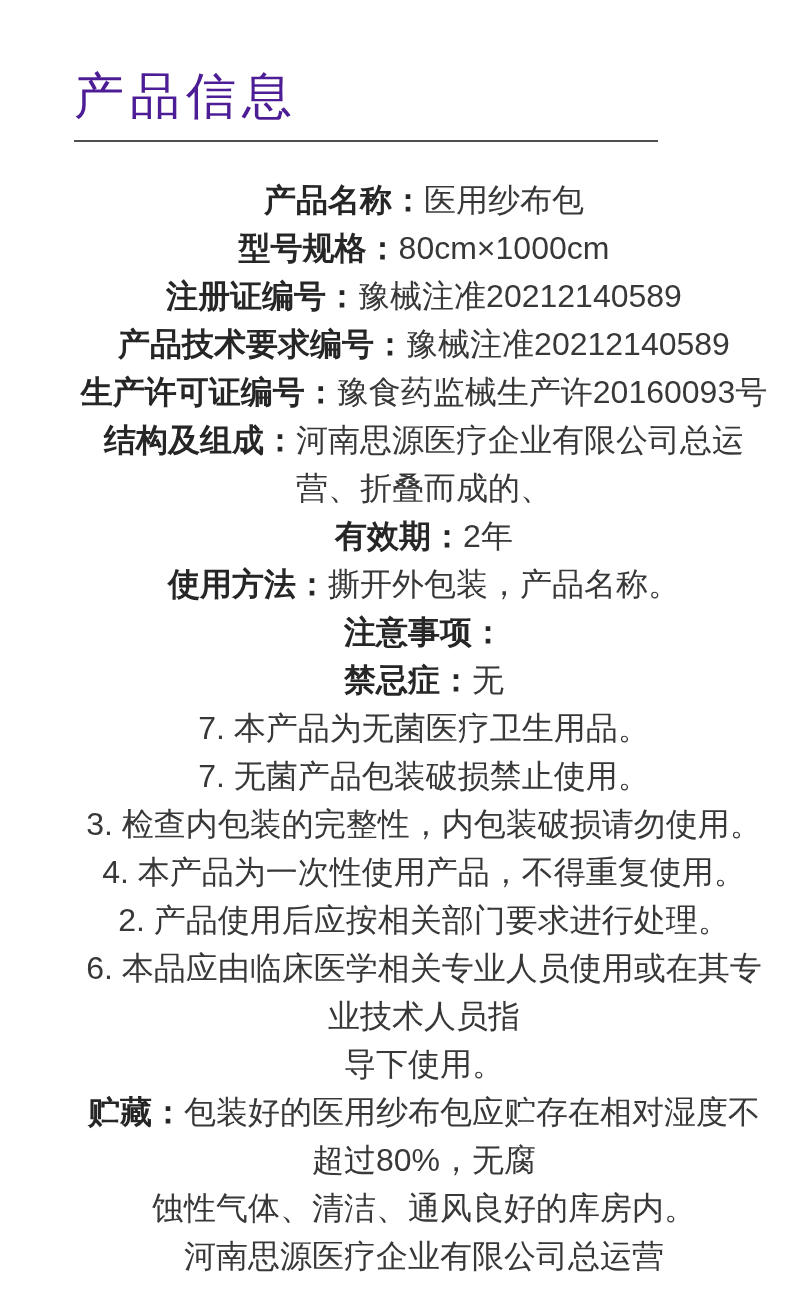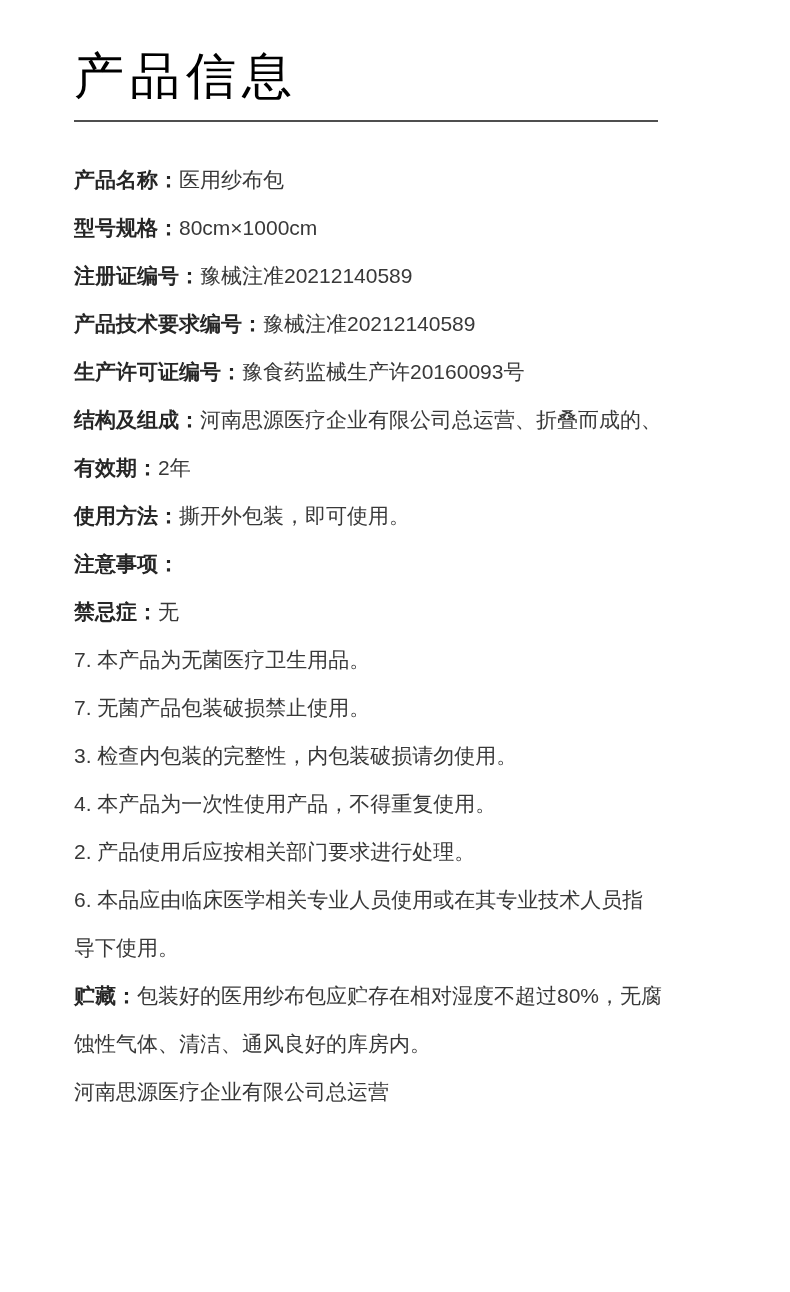--- a/index.html
+++ b/index.html
@@ -21,29 +21,31 @@
   }
   .title-block {
     width: 584px;
     border-bottom: 2px solid #4f4f4f;
     padding-bottom: 12px;
   }
   .page-title {
     font-size: 50px;
     line-height: 64px;
     letter-spacing: 6px;
-    color: #000000;
+    color: #4c1d95;
     font-weight: 400;
+    margin-top: 20px;
   }
   .body-text {
     margin-top: 34px;
     width: 700px;
-    font-size: 21px;
+    font-size: 32px;
     line-height: 48px;
     color: #383838;
+    text-align: center;
   }
   .row { margin: 0; }
   .label {
     font-weight: bold;
     color: #262626;
   }
   .value { color: #383838; }
   .pre { white-space: pre-line; }
 </style>
 </head>
@@ -65,21 +67,21 @@
 
     <p class="row"><span class="label">产品技术要求编号：</span><span class="value">豫械注准20212140589</span></p>
 
     <p class="row"><span class="label">生产许可证编号：</span><span class="value">豫食药监械生产许20160093号</span></p>
 
     <p class="row"><span class="label">结构及组成：</span><span class="value">河南思源医疗企业有限公司总运营、折叠而成的、</span></p>
 
     <p class="row"><span class="label">有效期：</span><span class="value">2年</span></p>
 
 
-    <p class="row"><span class="label">使用方法：</span><span class="value">撕开外包装，即可使用。</span></p>
+    <p class="row"><span class="label">使用方法：</span><span class="value">撕开外包装，产品名称。</span></p>
 
     <p class="row"><span class="label">注意事项：</span></p>
 
     <p class="row"><span class="label">禁忌症：</span><span class="value">无</span></p>
 
     <p class="row">7. 本产品为无菌医疗卫生用品。</p>
     <p class="row">7. 无菌产品包装破损禁止使用。</p>
     <p class="row">3. 检查内包装的完整性，内包装破损请勿使用。</p>
     <p class="row">4. 本产品为一次性使用产品，不得重复使用。</p>
     <p class="row">2. 产品使用后应按相关部门要求进行处理。</p>

